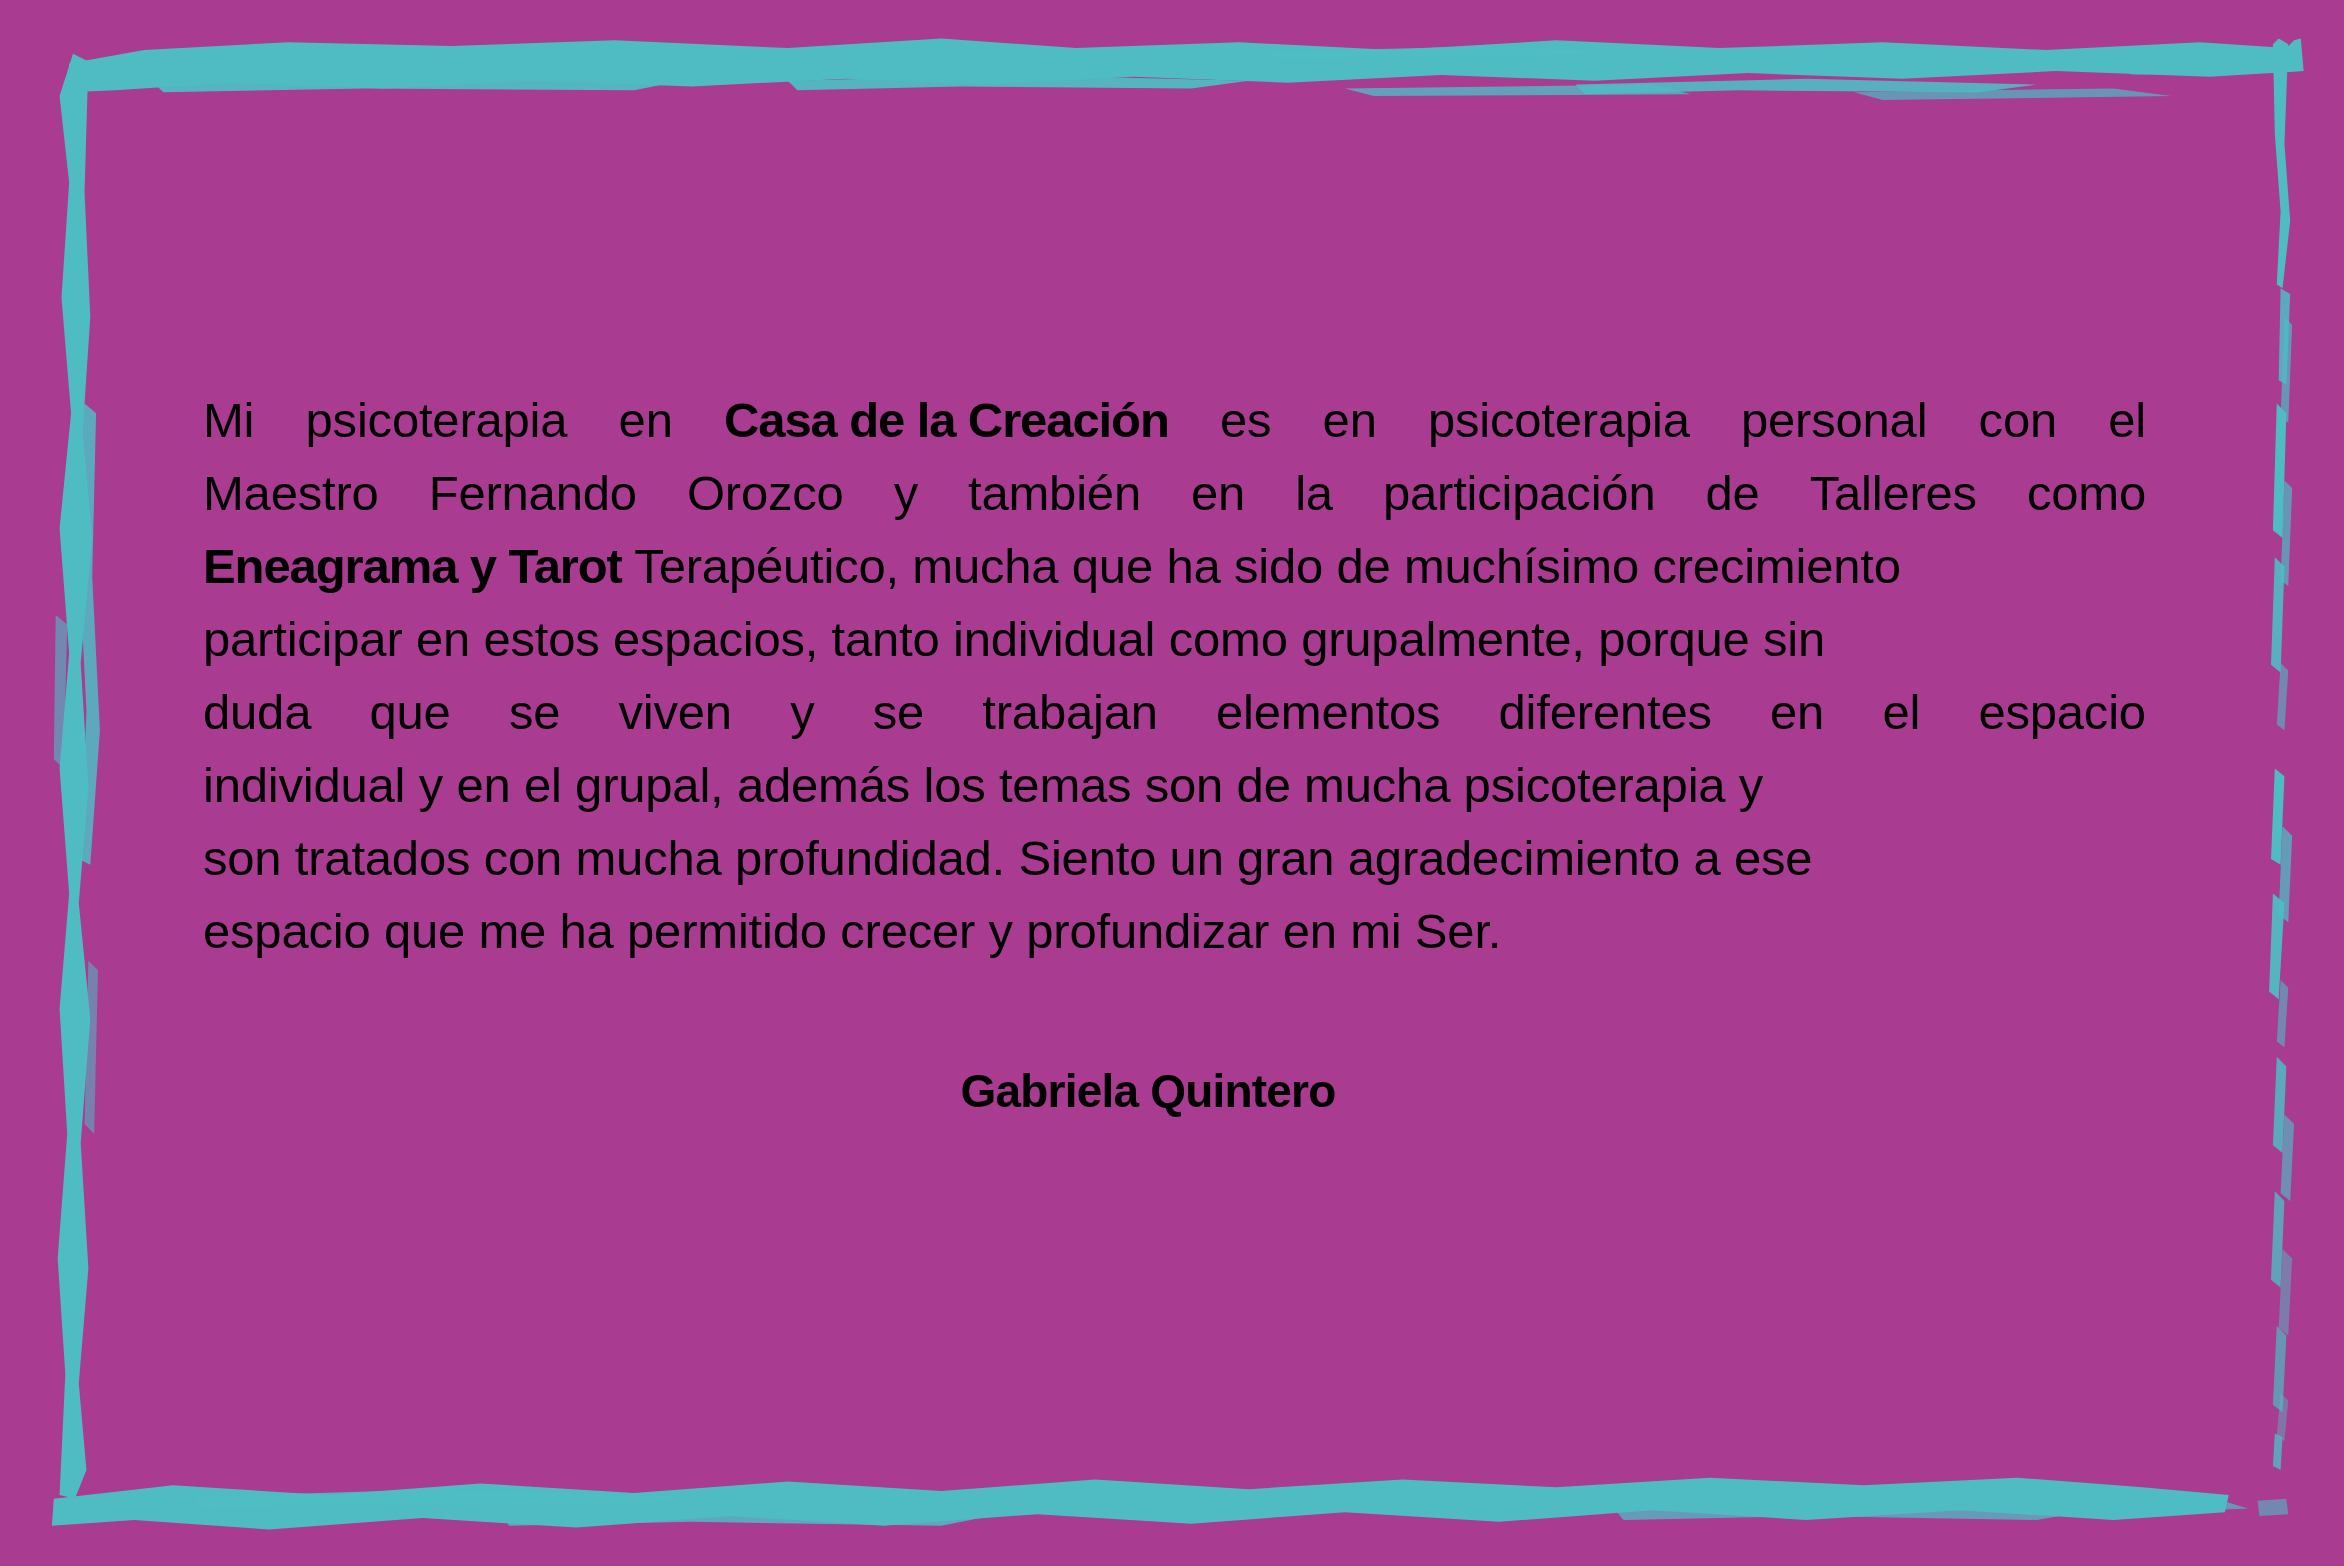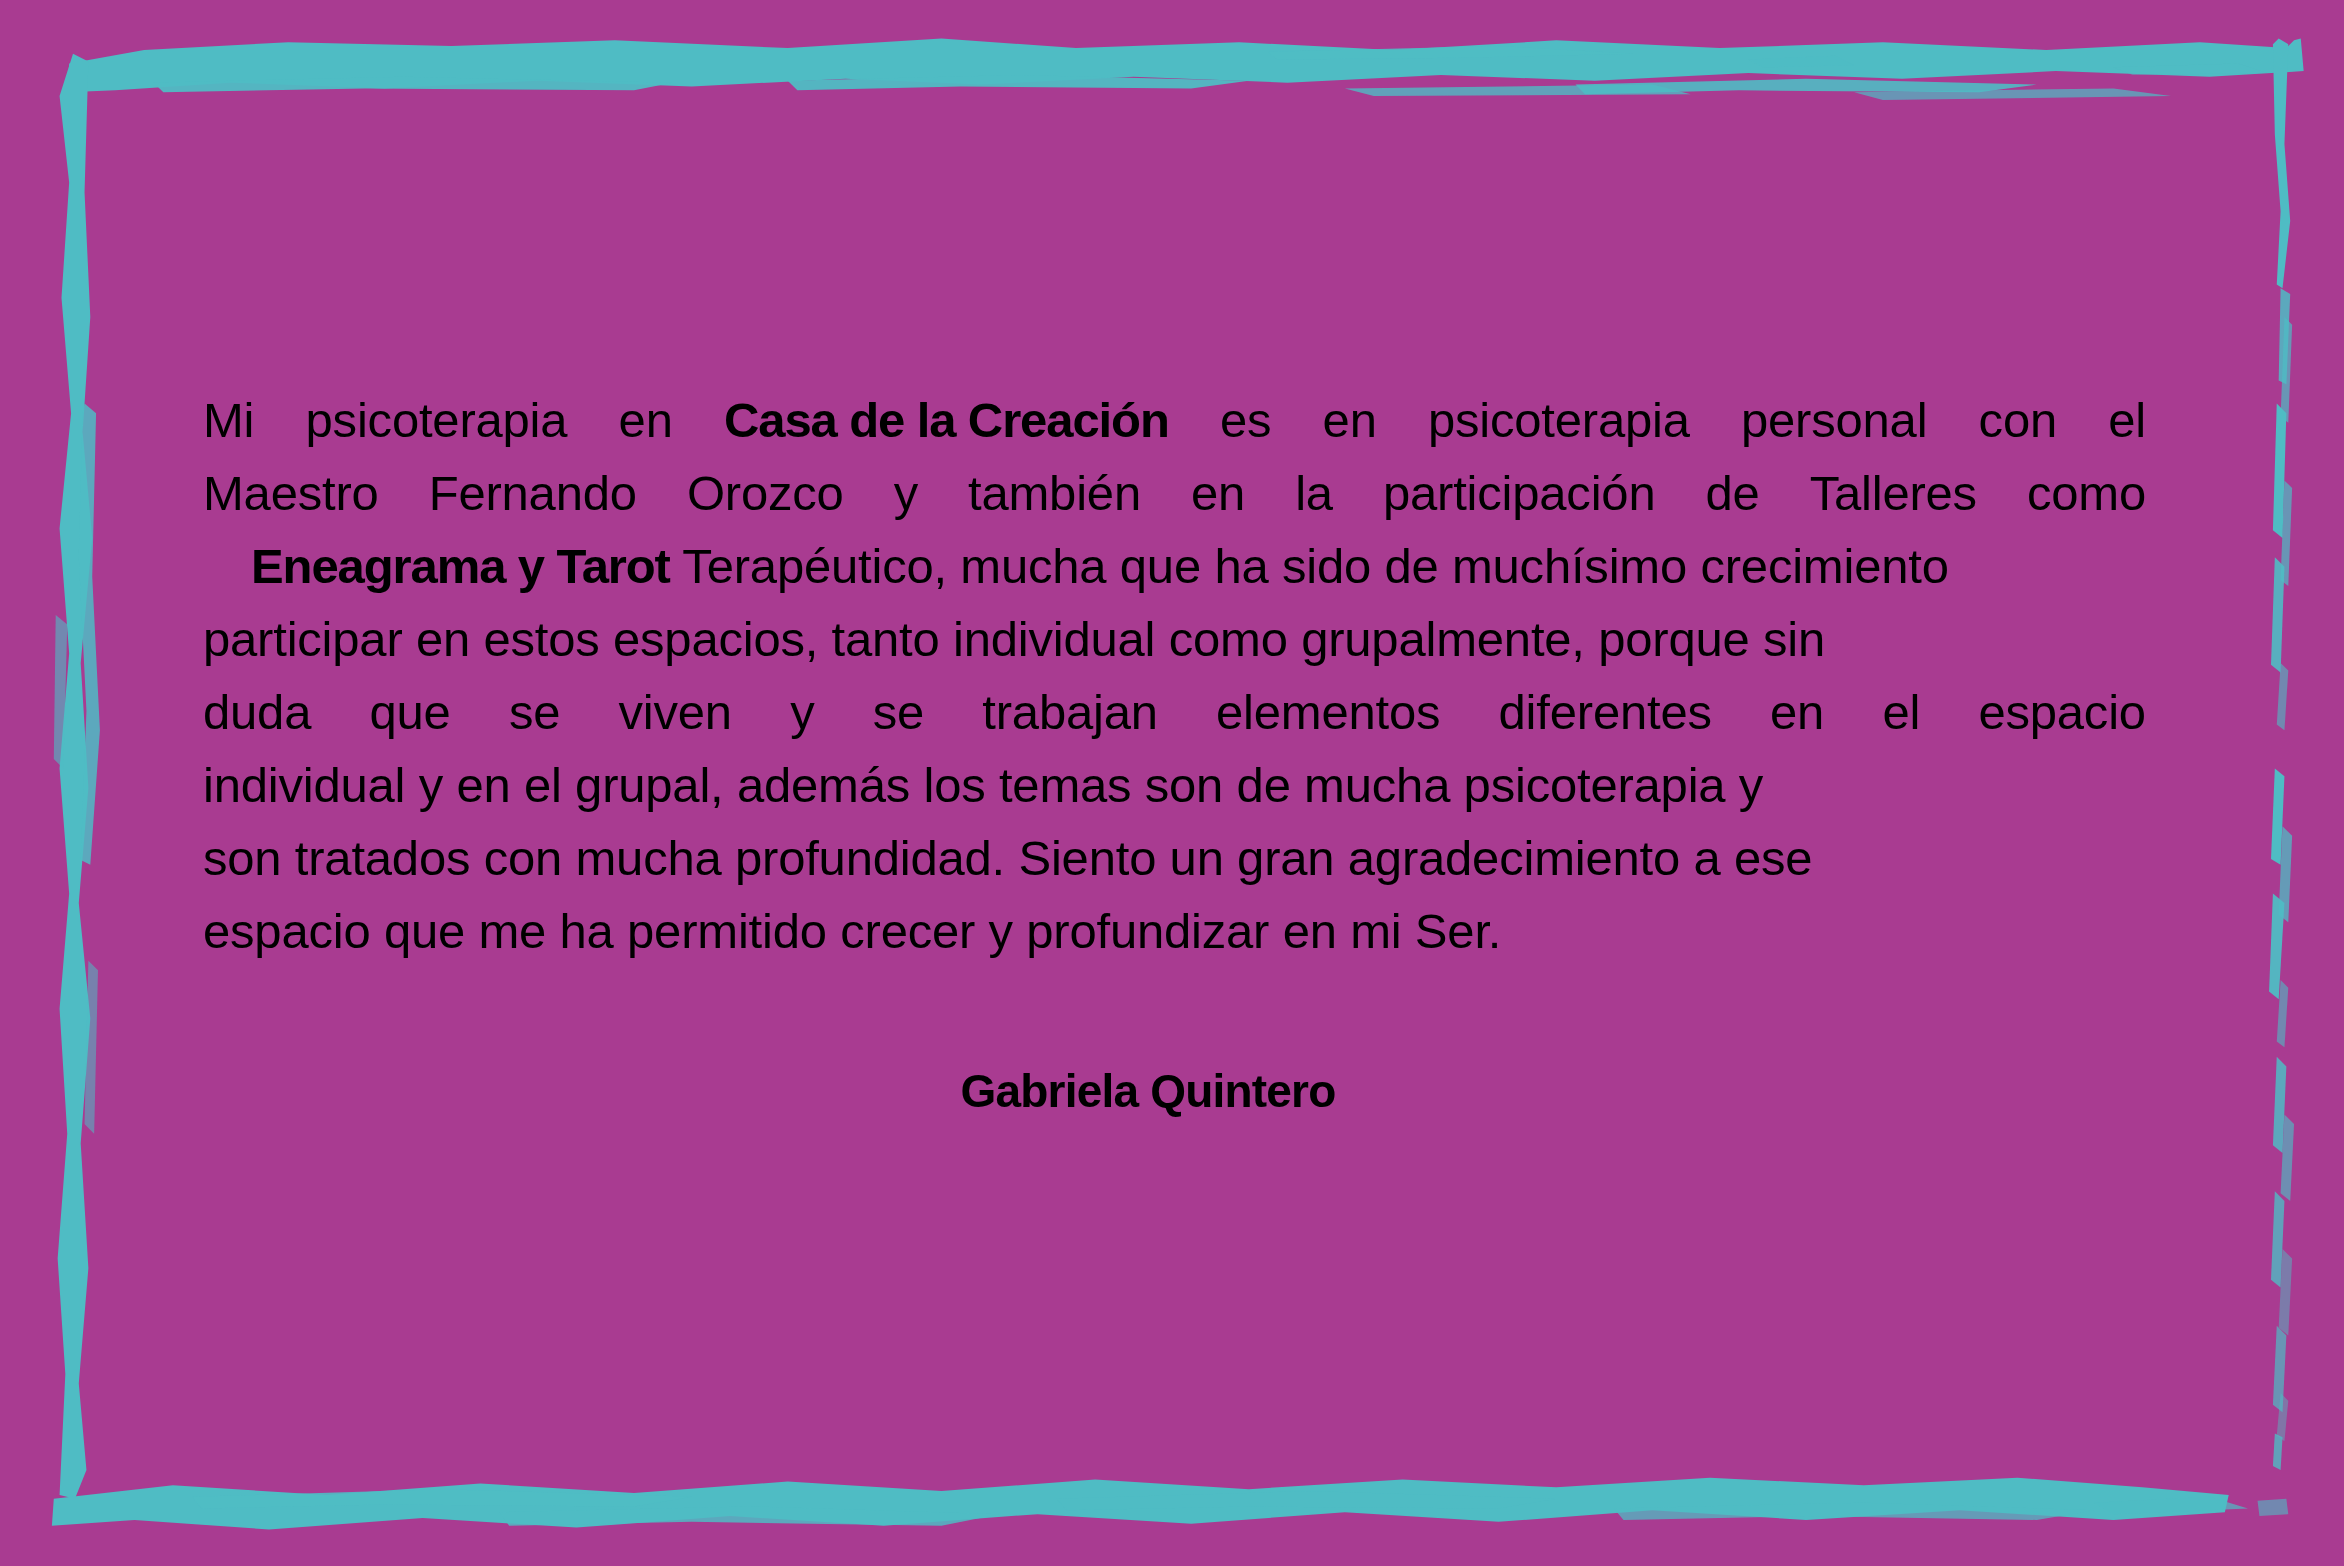--- a/index.html
+++ b/index.html
@@ -58,21 +58,20 @@
   #quote-block .para-line.justified > span {
     white-space: pre;
   }
   #quote-block .para-line.centered {
     display: block;
     white-space: pre;
   }
   .bold-name {
     font-weight: 700;
     letter-spacing: -1.1px;
-    margin-left: 48px;
   }
 
   
   #author-signature {
     position: absolute;
     left: 0;
     top: 1064px;
     width: 2296px;
     text-align: center;
     color: #000000;

